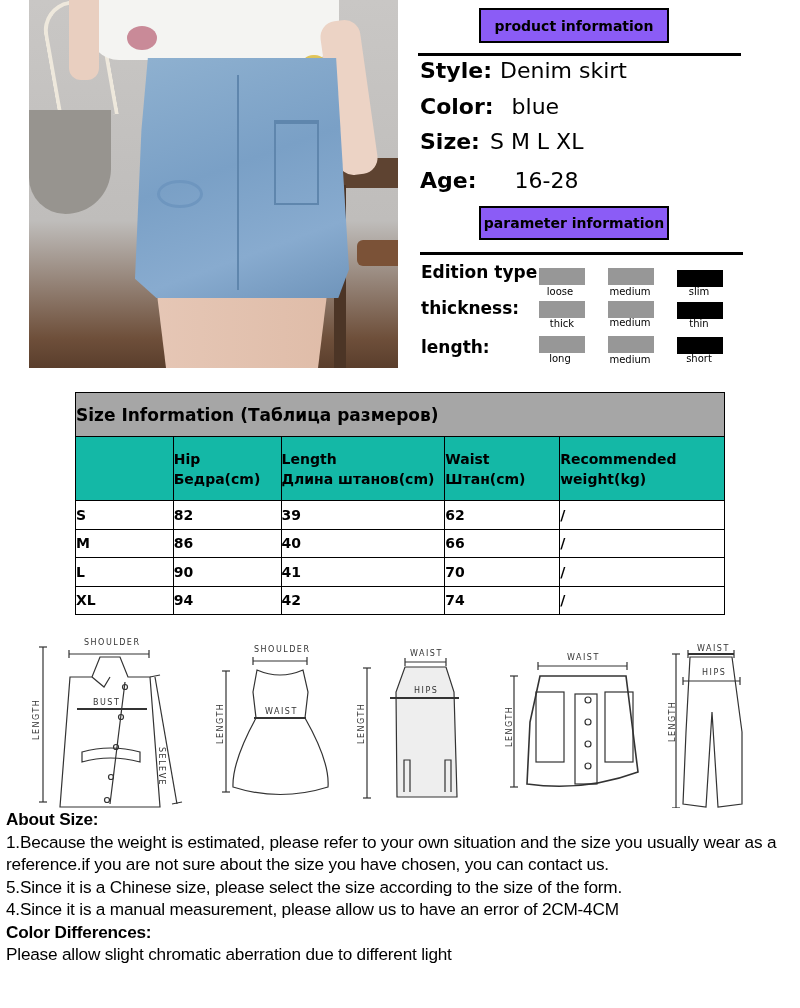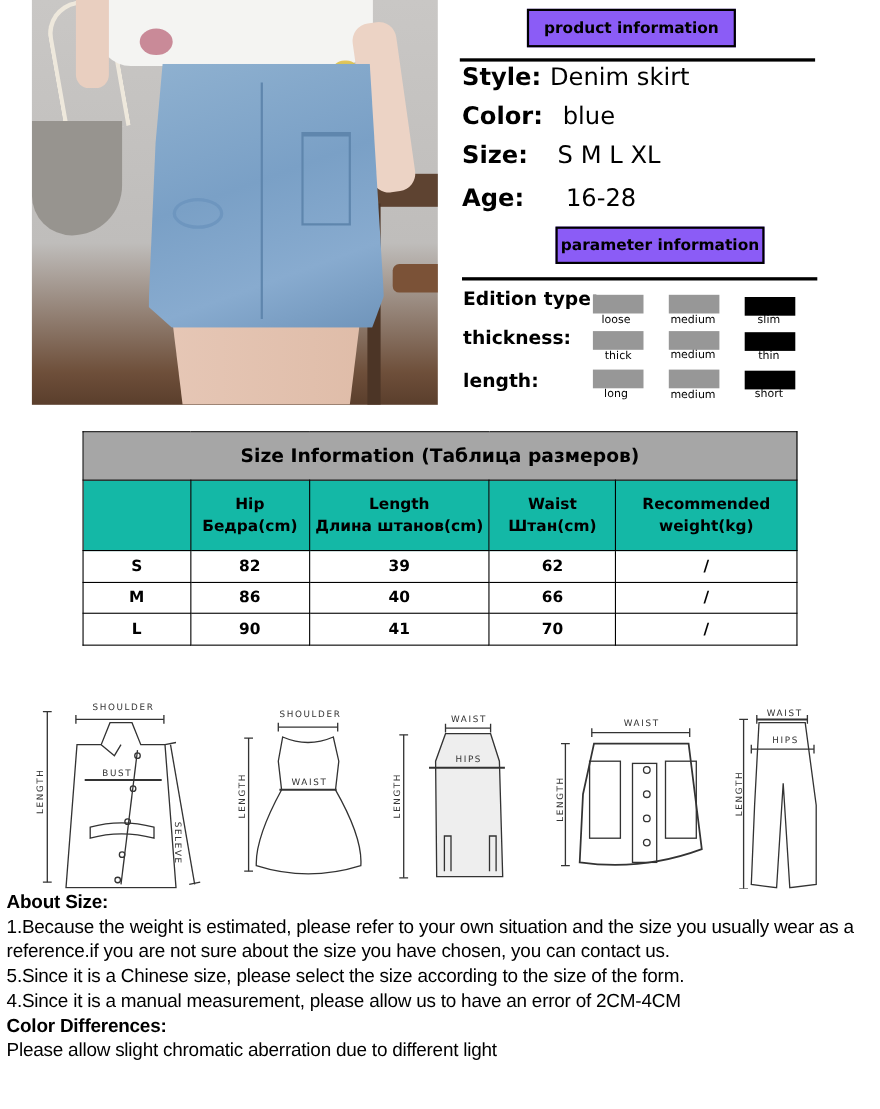--- a/index.html
+++ b/index.html
@@ -32,41 +32,41 @@
   .photo .bow { position:absolute; left:128px; top:180px; width:46px; height:28px; border:3px solid #6e96bf; border-radius:50%; }
   .photo .legs { position:absolute; left:118px; top:290px; width:190px; height:78px; background:linear-gradient(90deg,#e6c7b6,#dfbca8); clip-path: polygon(5% 0, 95% 0, 90% 100%, 10% 100%); }
 
   
   .label-box {
     position:absolute; border:2px solid #000; background:#8b5cf6;
     font-family: "DejaVu Sans", sans-serif; font-weight:bold; font-size:14px;
     display:flex; align-items:center; justify-content:center;
   }
   .pi-box { left:479px; top:8px; width:190px; height:35px; }
-  .pa-box { left:505px; top:206px; width:190px; height:34px; }
+  .pa-box { left:479px; top:206px; width:190px; height:34px; }
   .rule { position:absolute; height:3px; background:#000; }
   .rule-1 { left:418px; top:53px; width:323px; }
   .rule-2 { left:420px; top:252px; width:323px; }
 
   .spec-row { position:absolute; left:420px; display:flex; align-items:baseline; font-size:22px; }
   .spec-key { font-weight:bold; }
   .spec-val { font-weight:normal;text-align:center; }
 
   .param-key { position:absolute; left:421px; font-weight:bold; font-size:17px; }
   .swatch { position:absolute; width:46px; height:17px; }
   .swatch.gray { background:#979797; }
   .swatch.black { background:#000; }
   .swatch-label { position:absolute; font-size:10px; width:60px; text-align:center; }
 
   
   table.size {
     position:absolute; left:75px; top:392px; width:650px; border-collapse:collapse;
     font-family: "DejaVu Sans", sans-serif; font-weight:bold; font-size:14px;
   }
-  table.size td, table.size th { border:1.5px solid #000; text-align:center; vertical-align:middle; }
+  table.size td, table.size th { border:1.5px solid #000; text-align:left; vertical-align:middle; }
   table.size .title { background:#a6a6a6; height:44px; font-size:17px; }
   table.size .head th { background:#14b8a6; height:64px; line-height:20px; font-size:14px; }
   table.size .body td { height:28.5px; font-size:14px; }
 
   
   .diagrams { position:absolute; left:0; top:632px; width:800px; height:176px; }
   .diag-label { position:absolute; font-size:8px; letter-spacing:1.5px; color:#333; }
   .diag-label.v { transform:rotate(-90deg); transform-origin:left top; }
 
   
@@ -100,21 +100,21 @@
 <div class="spec-row" style="top:58px">
   <span class="spec-key">Style:</span>
   <span class="spec-val" style="margin-left:8px">Denim skirt</span>
 </div>
 <div class="spec-row" style="top:94px">
   <span class="spec-key">Color:</span>
   <span class="spec-val" style="margin-left:18px">blue</span>
 </div>
 <div class="spec-row" style="top:129px">
   <span class="spec-key">Size:</span>
-  <span class="spec-val" style="margin-left:27px">S M L XL</span>
+  <span class="spec-val" style="margin-left:10px">S M L XL</span>
 </div>
 <div class="spec-row" style="top:168px">
   <span class="spec-key">Age:</span>
   <span class="spec-val" style="margin-left:38px">16-28</span>
 </div>
 
 <div class="label-box pa-box">parameter information</div>
 <div class="rule rule-2"></div>
 
 <div class="param-key" style="top:262px">Edition type:</div>
@@ -172,20 +172,27 @@
     <td>86</td>
     <td>40</td>
     <td>66</td>
     <td>/</td>
   </tr>
   <tr class="body">
     <td>L</td>
     <td>90</td>
     <td>41</td>
     <td>70</td>
+    <td>/</td>
+  </tr>
+  <tr class="body">
+    <td>XL</td>
+    <td>94</td>
+    <td>42</td>
+    <td>74</td>
     <td>/</td>
   </tr>
 </tbody>
   </table>
 
 <div class="diagrams">
   <svg width="800" height="176" viewBox="0 0 800 176" style="position:absolute;left:0;top:0">
     <g fill="none" stroke="#333" stroke-width="1.2">
 
       <g>

